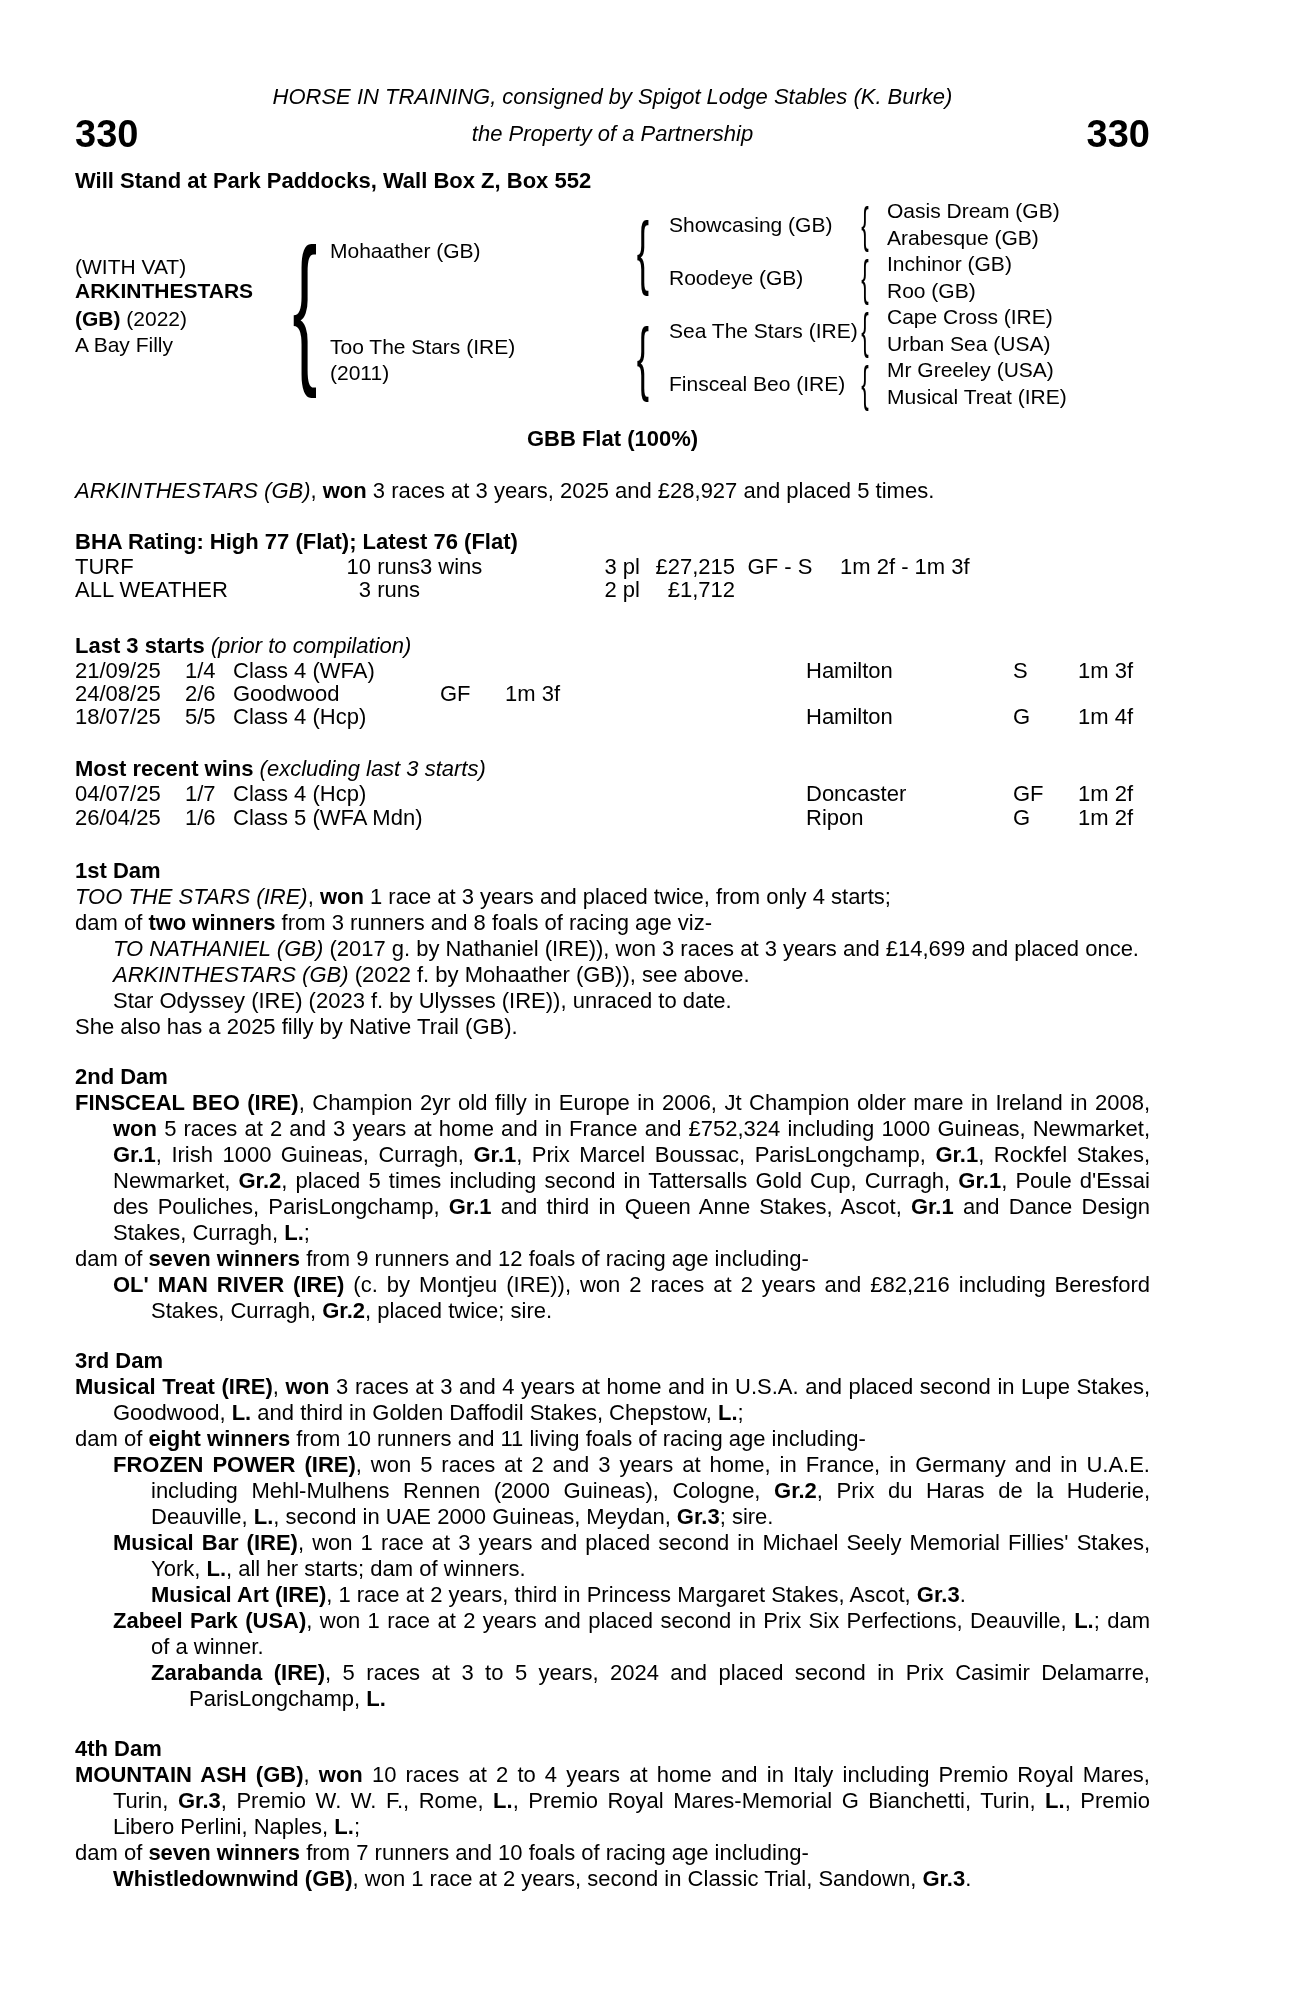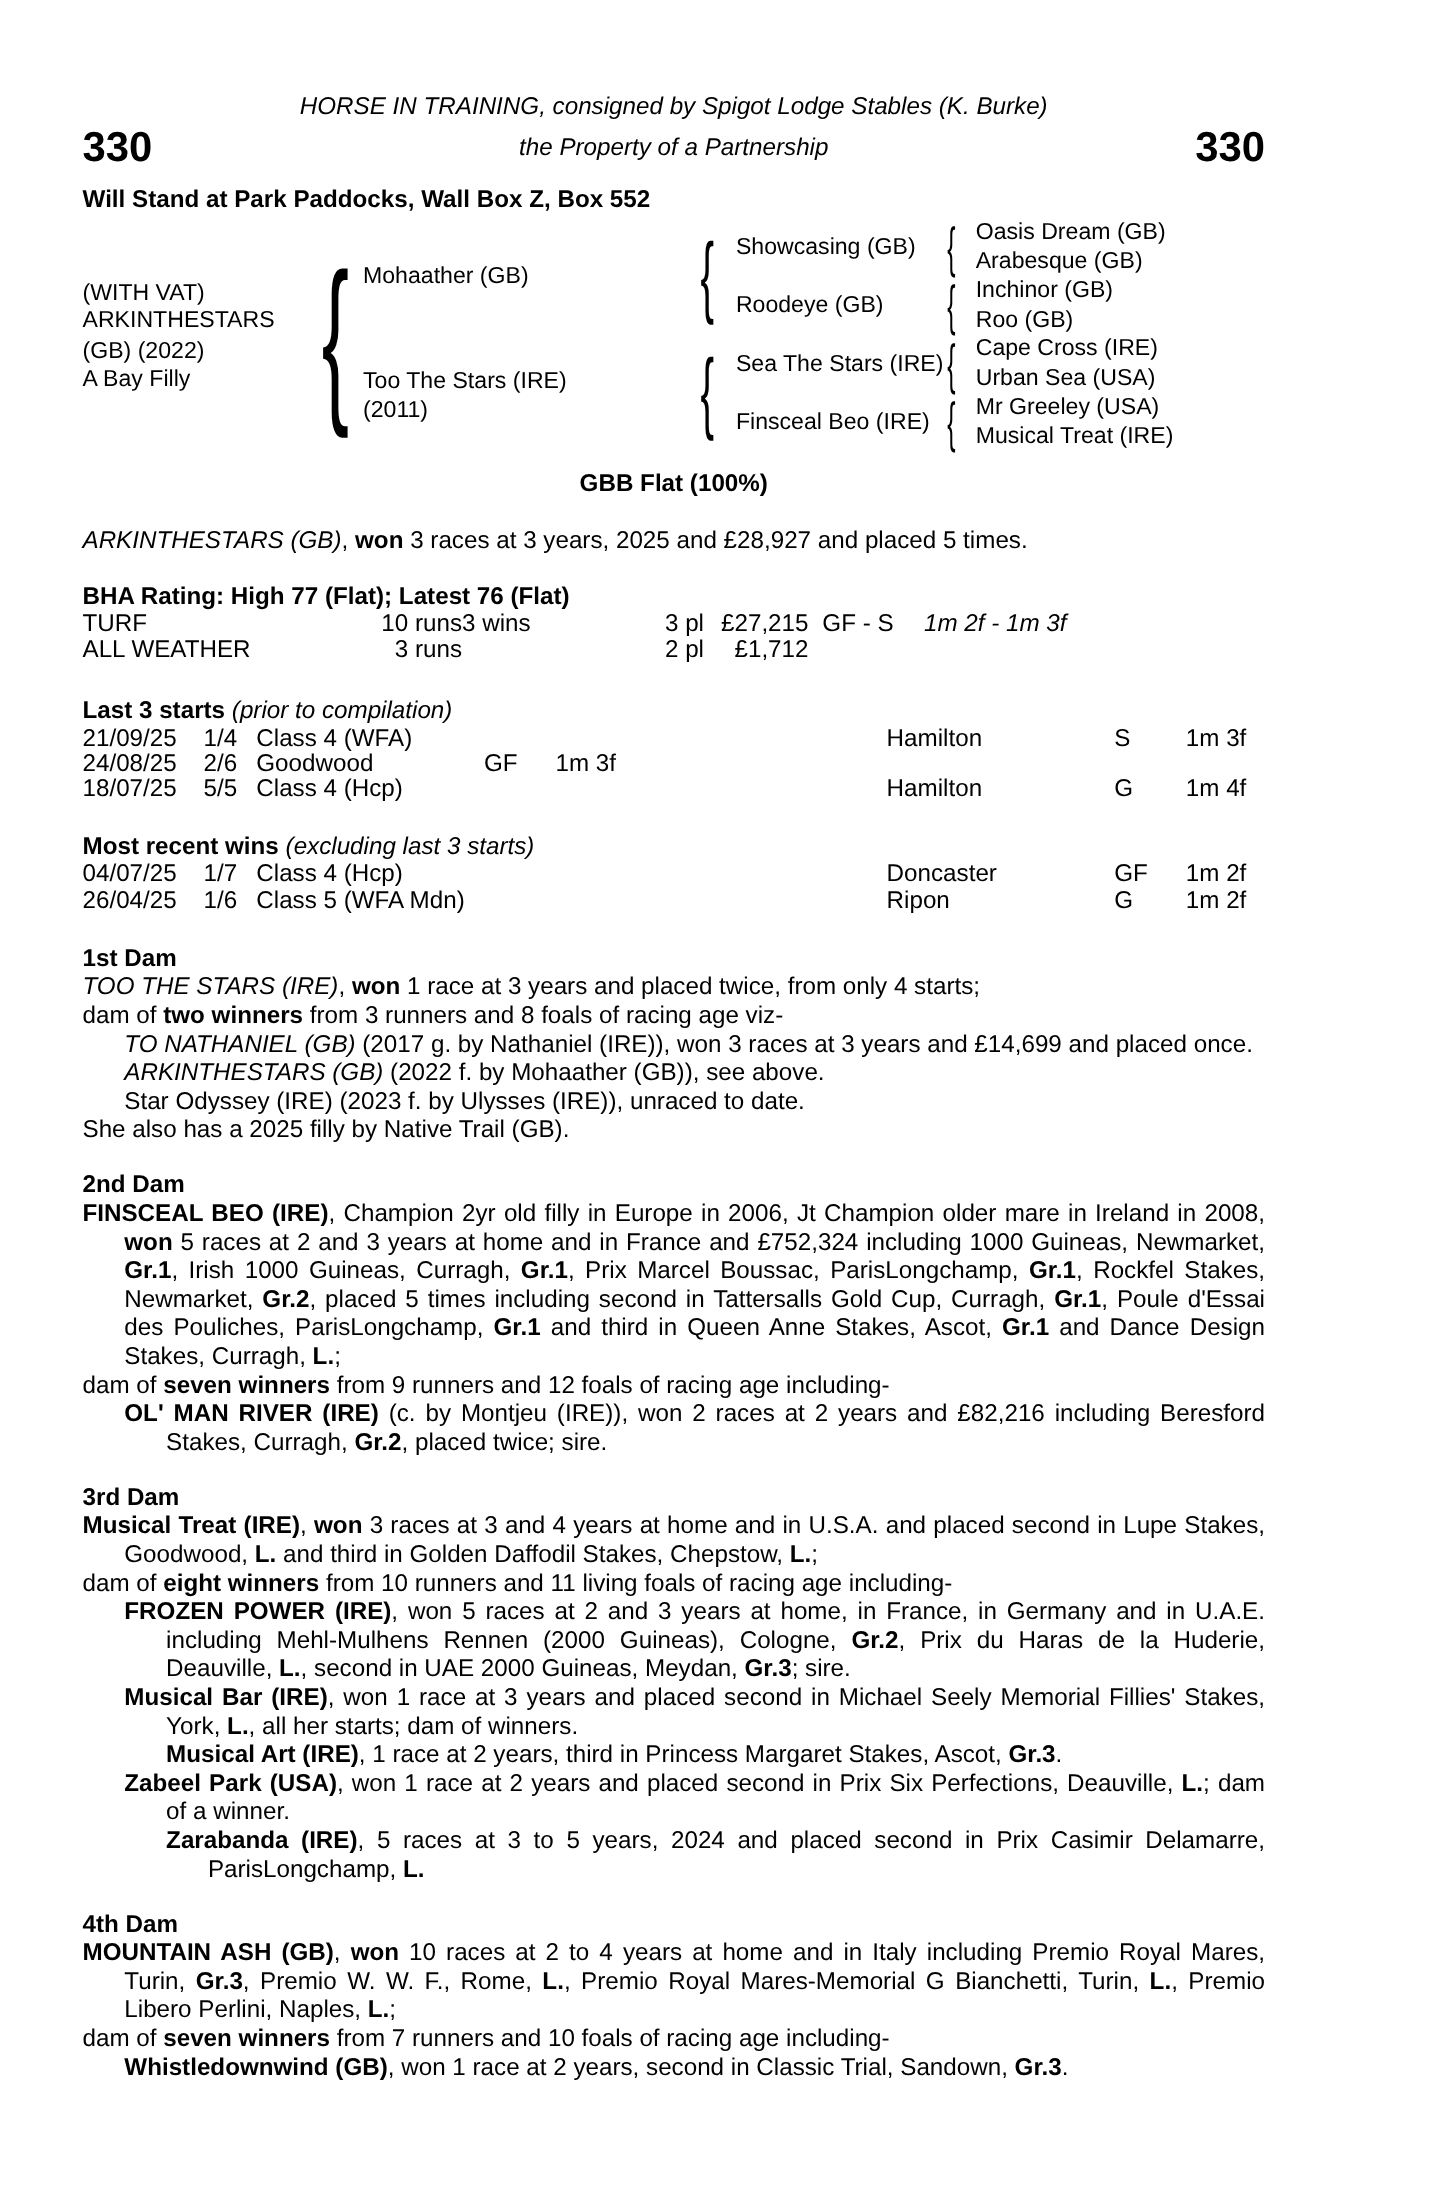--- a/index.html
+++ b/index.html
@@ -15,40 +15,40 @@
   }
   .consignor { text-align:center; font-style:italic; }
   .lot-row { display:flex; align-items:center; margin-top:4px; height:40px; }
   .lot { font-size:38px; line-height:40px; font-weight:700; width:130px; }
   .lot-right { text-align:right; }
   .property { flex:1; text-align:center; font-style:italic; }
   .stand { font-weight:700; margin-top:14px; }
 
   .pedigree { position:relative; height:208px; margin-top:10px; font-size:21px; }
   .ped-item { position:absolute; white-space:nowrap; line-height:26px; }
-  .bold { font-weight:400; }
+  .bold { font-weight:700; }
   .brace {
     position:absolute; display:flex; align-items:center; justify-content:center;
     transform:scaleX(0.45); transform-origin:center; font-weight:400; line-height:0;
   }
 
   .gbb { text-align:center; font-weight:700; margin-top:14px; }
   .record { margin-top:26px; }
   .bha-heading { font-weight:700; margin-top:25px; }
 
   .t-row { display:flex; line-height:23px; }
   .cell { white-space:nowrap; }
   
   .c-surface { width:215px; }
   .c-runs { width:130px; text-align:right; }
   .c-wins { width:135px; text-align:left; }
   .c-pl { width:85px; text-align:right; }
   .c-money { width:95px; text-align:right; }
   .c-going { width:90px; text-align:center; }
-  .c-dist { margin-left:15px;font-style:italic; }
+  .c-dist { margin-left:15px; }
   
   .c-date { width:110px; }
   .c-pos { width:48px; }
   .c-cls { width:573px; }
   .c-course { width:207px; }
   .c-going2 { width:65px; }
 
   .tbl-heading { margin-top:32px; }
   .tbl-heading.second { margin-top:28px; }
   .tbl-heading .hb { font-weight:700; }

